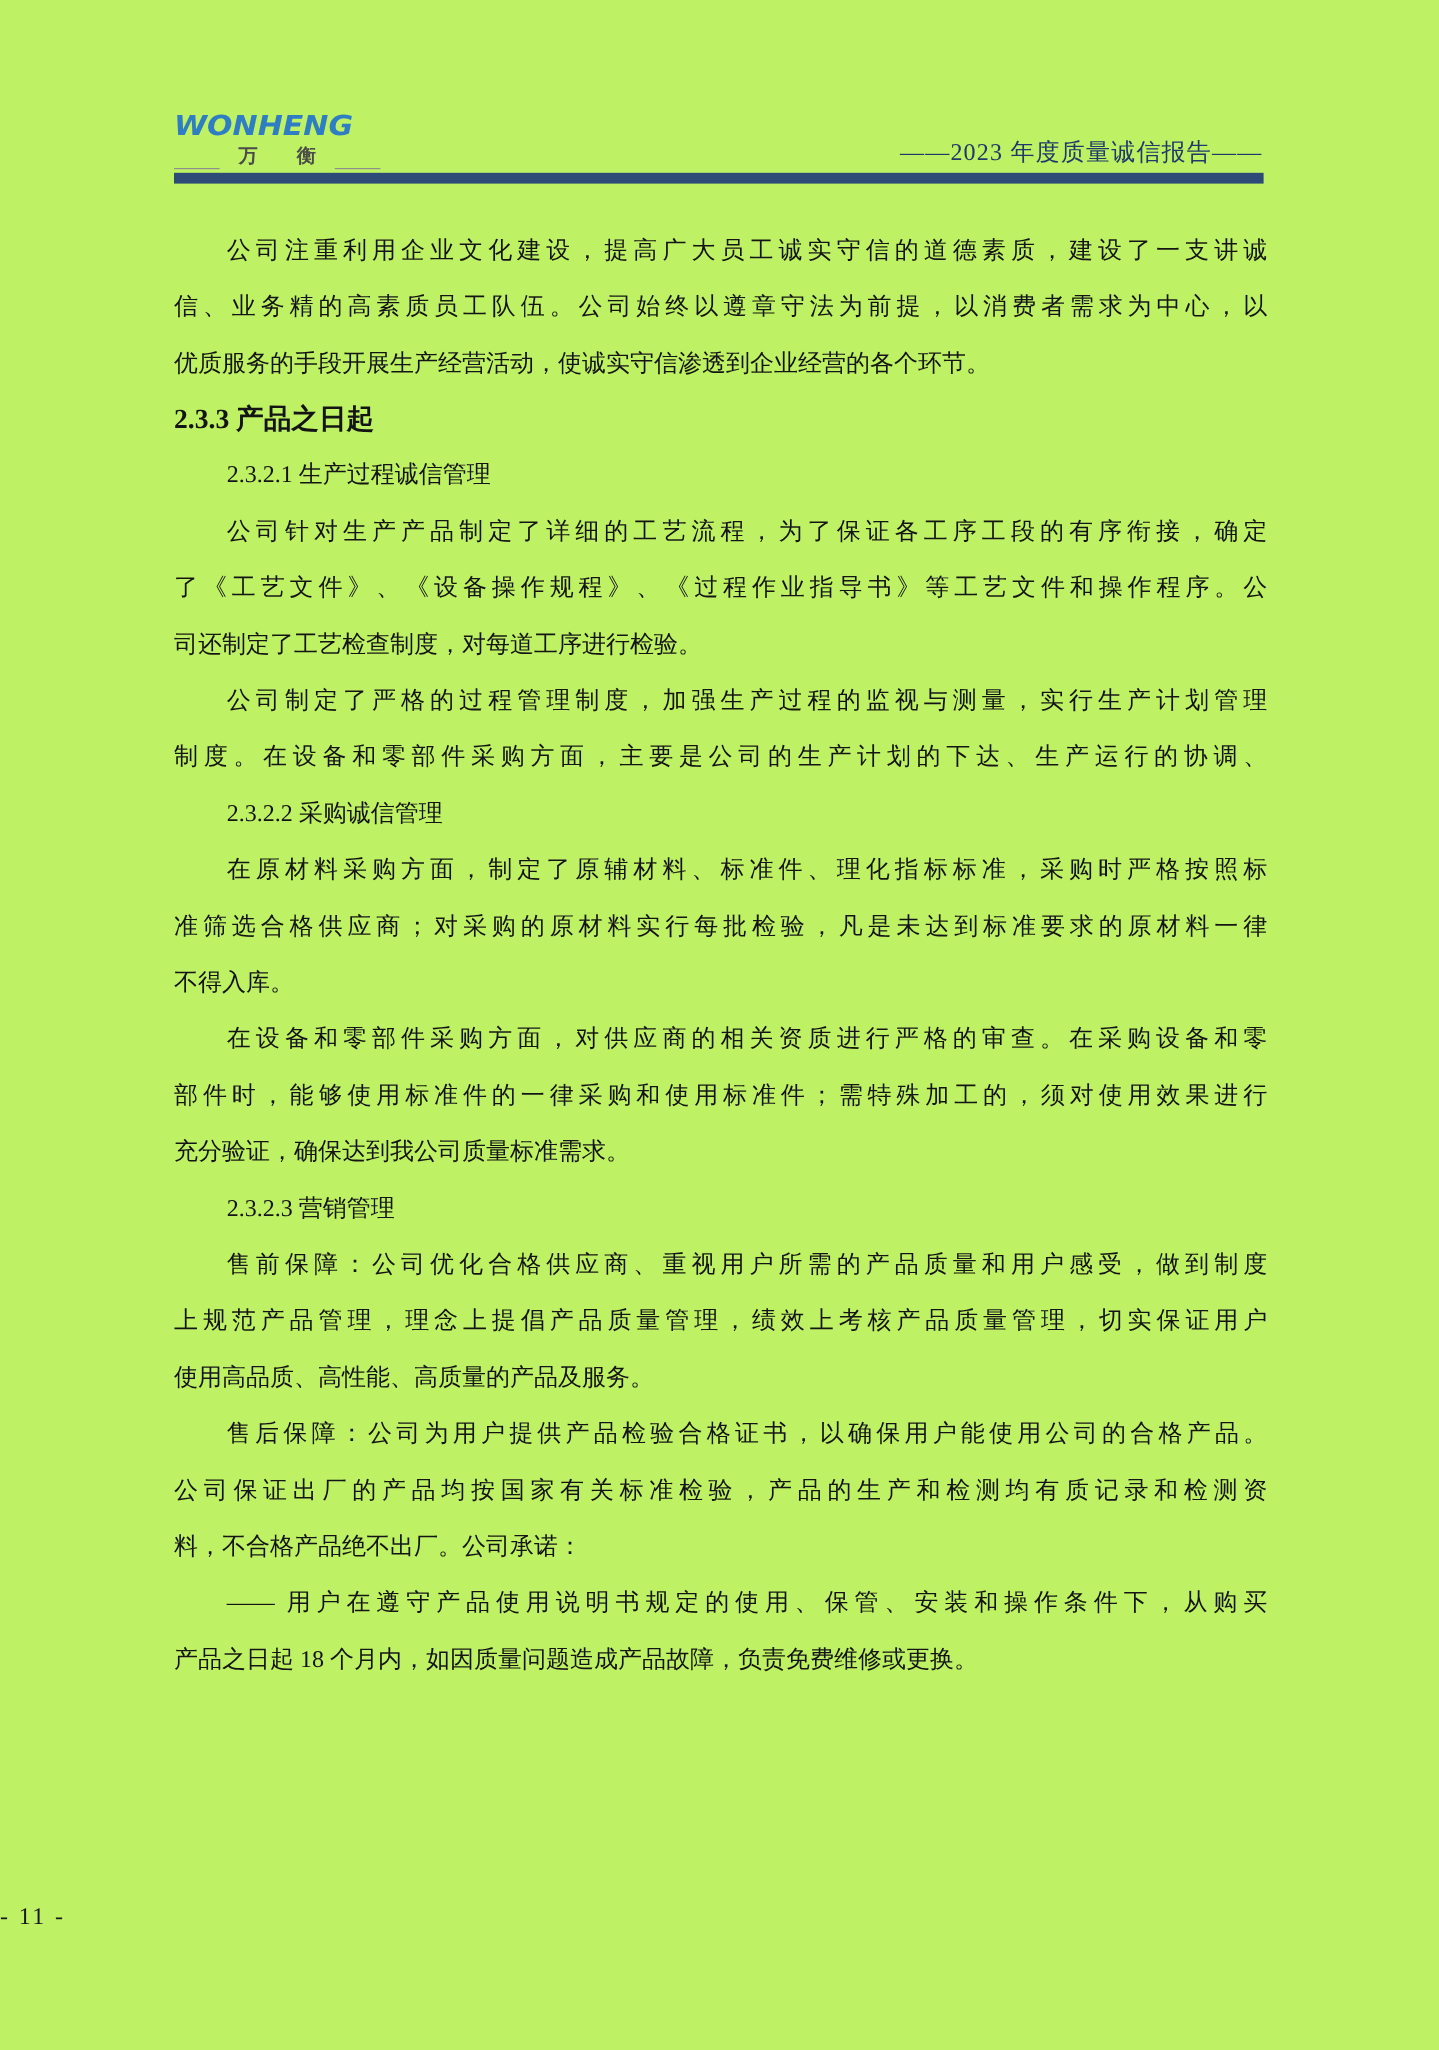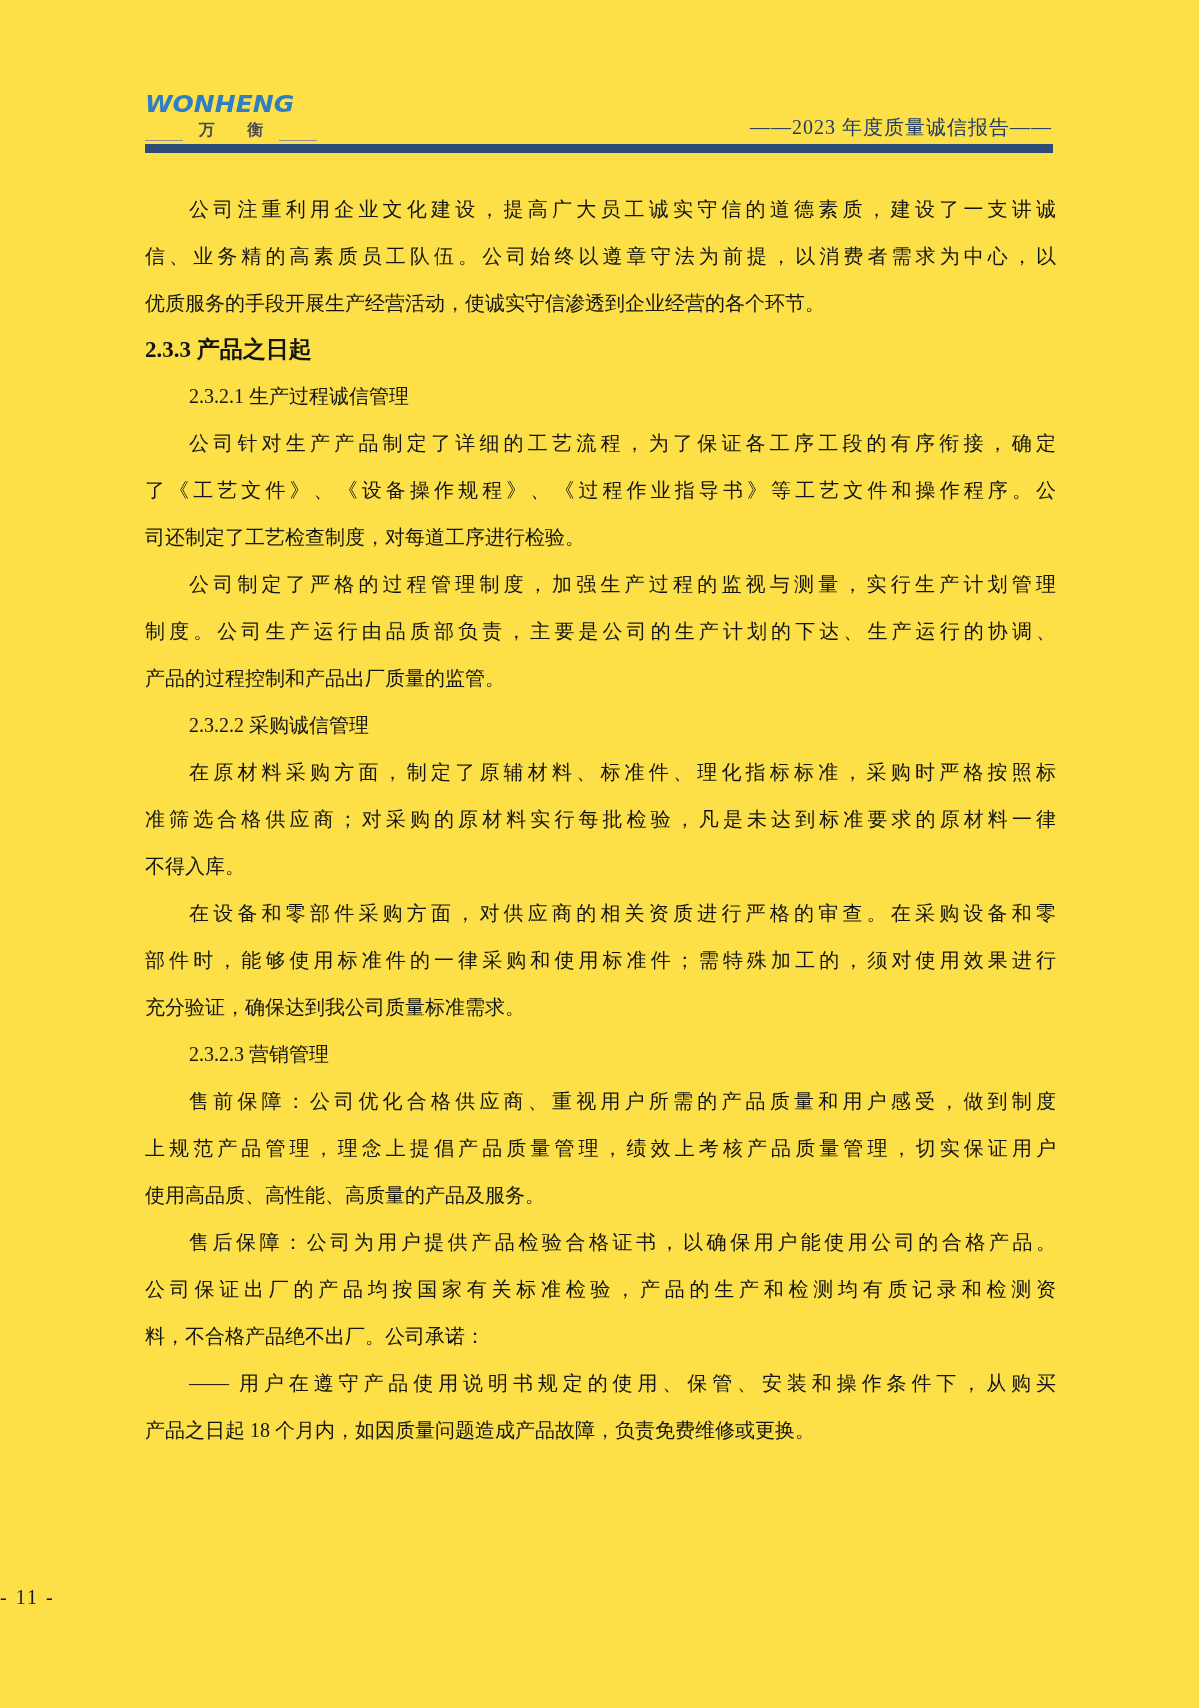--- a/index.html
+++ b/index.html
@@ -1,20 +1,20 @@
 <!DOCTYPE html>
 <html><head>
 <meta charset="utf-8">
 <style>
   html, body { margin: 0; padding: 0; background: #ffffff; }
   .page {
     position: relative;
     width: 1199px;
     height: 1708px;
-    background: #fde047;
+    background: #bef264;
     overflow: hidden;
     font-family: "Liberation Serif", "DejaVu Serif", serif;
   }
 
   
   .logo {
     position: absolute;
     left: 145px;
     top: 92px;
     width: 176px;
@@ -130,22 +130,21 @@
   <div class="content">
       <div class="line first fill">公司注重利用企业文化建设，提高广大员工诚实守信的道德素质，建设了一支讲诚</div>
       <div class="line fill">信、业务精的高素质员工队伍。公司始终以遵章守法为前提，以消费者需求为中心，以</div>
       <div class="line">优质服务的手段开展生产经营活动，使诚实守信渗透到企业经营的各个环节。</div>
       <div class="line heading">2.3.3 产品之日起</div>
       <div class="line sub">2.3.2.1 生产过程诚信管理</div>
       <div class="line first fill">公司针对生产产品制定了详细的工艺流程，为了保证各工序工段的有序衔接，确定</div>
       <div class="line fill">了《工艺文件》、《设备操作规程》、《过程作业指导书》等工艺文件和操作程序。公</div>
       <div class="line">司还制定了工艺检查制度，对每道工序进行检验。</div>
       <div class="line first fill">公司制定了严格的过程管理制度，加强生产过程的监视与测量，实行生产计划管理</div>
-      <div class="line fill">制度。公司生产运行由品质部负责，主要是公司的生产计划的下达、生产运行的协调、</div>
-      <div class="line">产品的过程控制和产品出厂质量的监管。</div>
+      <div class="line fill">制度。在设备和零部件采购方面，主要是公司的生产计划的下达、生产运行的协调、</div>
       <div class="line sub">2.3.2.2 采购诚信管理</div>
       <div class="line first fill">在原材料采购方面，制定了原辅材料、标准件、理化指标标准，采购时严格按照标</div>
       <div class="line fill">准筛选合格供应商；对采购的原材料实行每批检验，凡是未达到标准要求的原材料一律</div>
       <div class="line">不得入库。</div>
       <div class="line first fill">在设备和零部件采购方面，对供应商的相关资质进行严格的审查。在采购设备和零</div>
       <div class="line fill">部件时，能够使用标准件的一律采购和使用标准件；需特殊加工的，须对使用效果进行</div>
       <div class="line">充分验证，确保达到我公司质量标准需求。</div>
       <div class="line sub">2.3.2.3 营销管理</div>
       <div class="line first fill">售前保障：公司优化合格供应商、重视用户所需的产品质量和用户感受，做到制度</div>
       <div class="line fill">上规范产品管理，理念上提倡产品质量管理，绩效上考核产品质量管理，切实保证用户</div>

